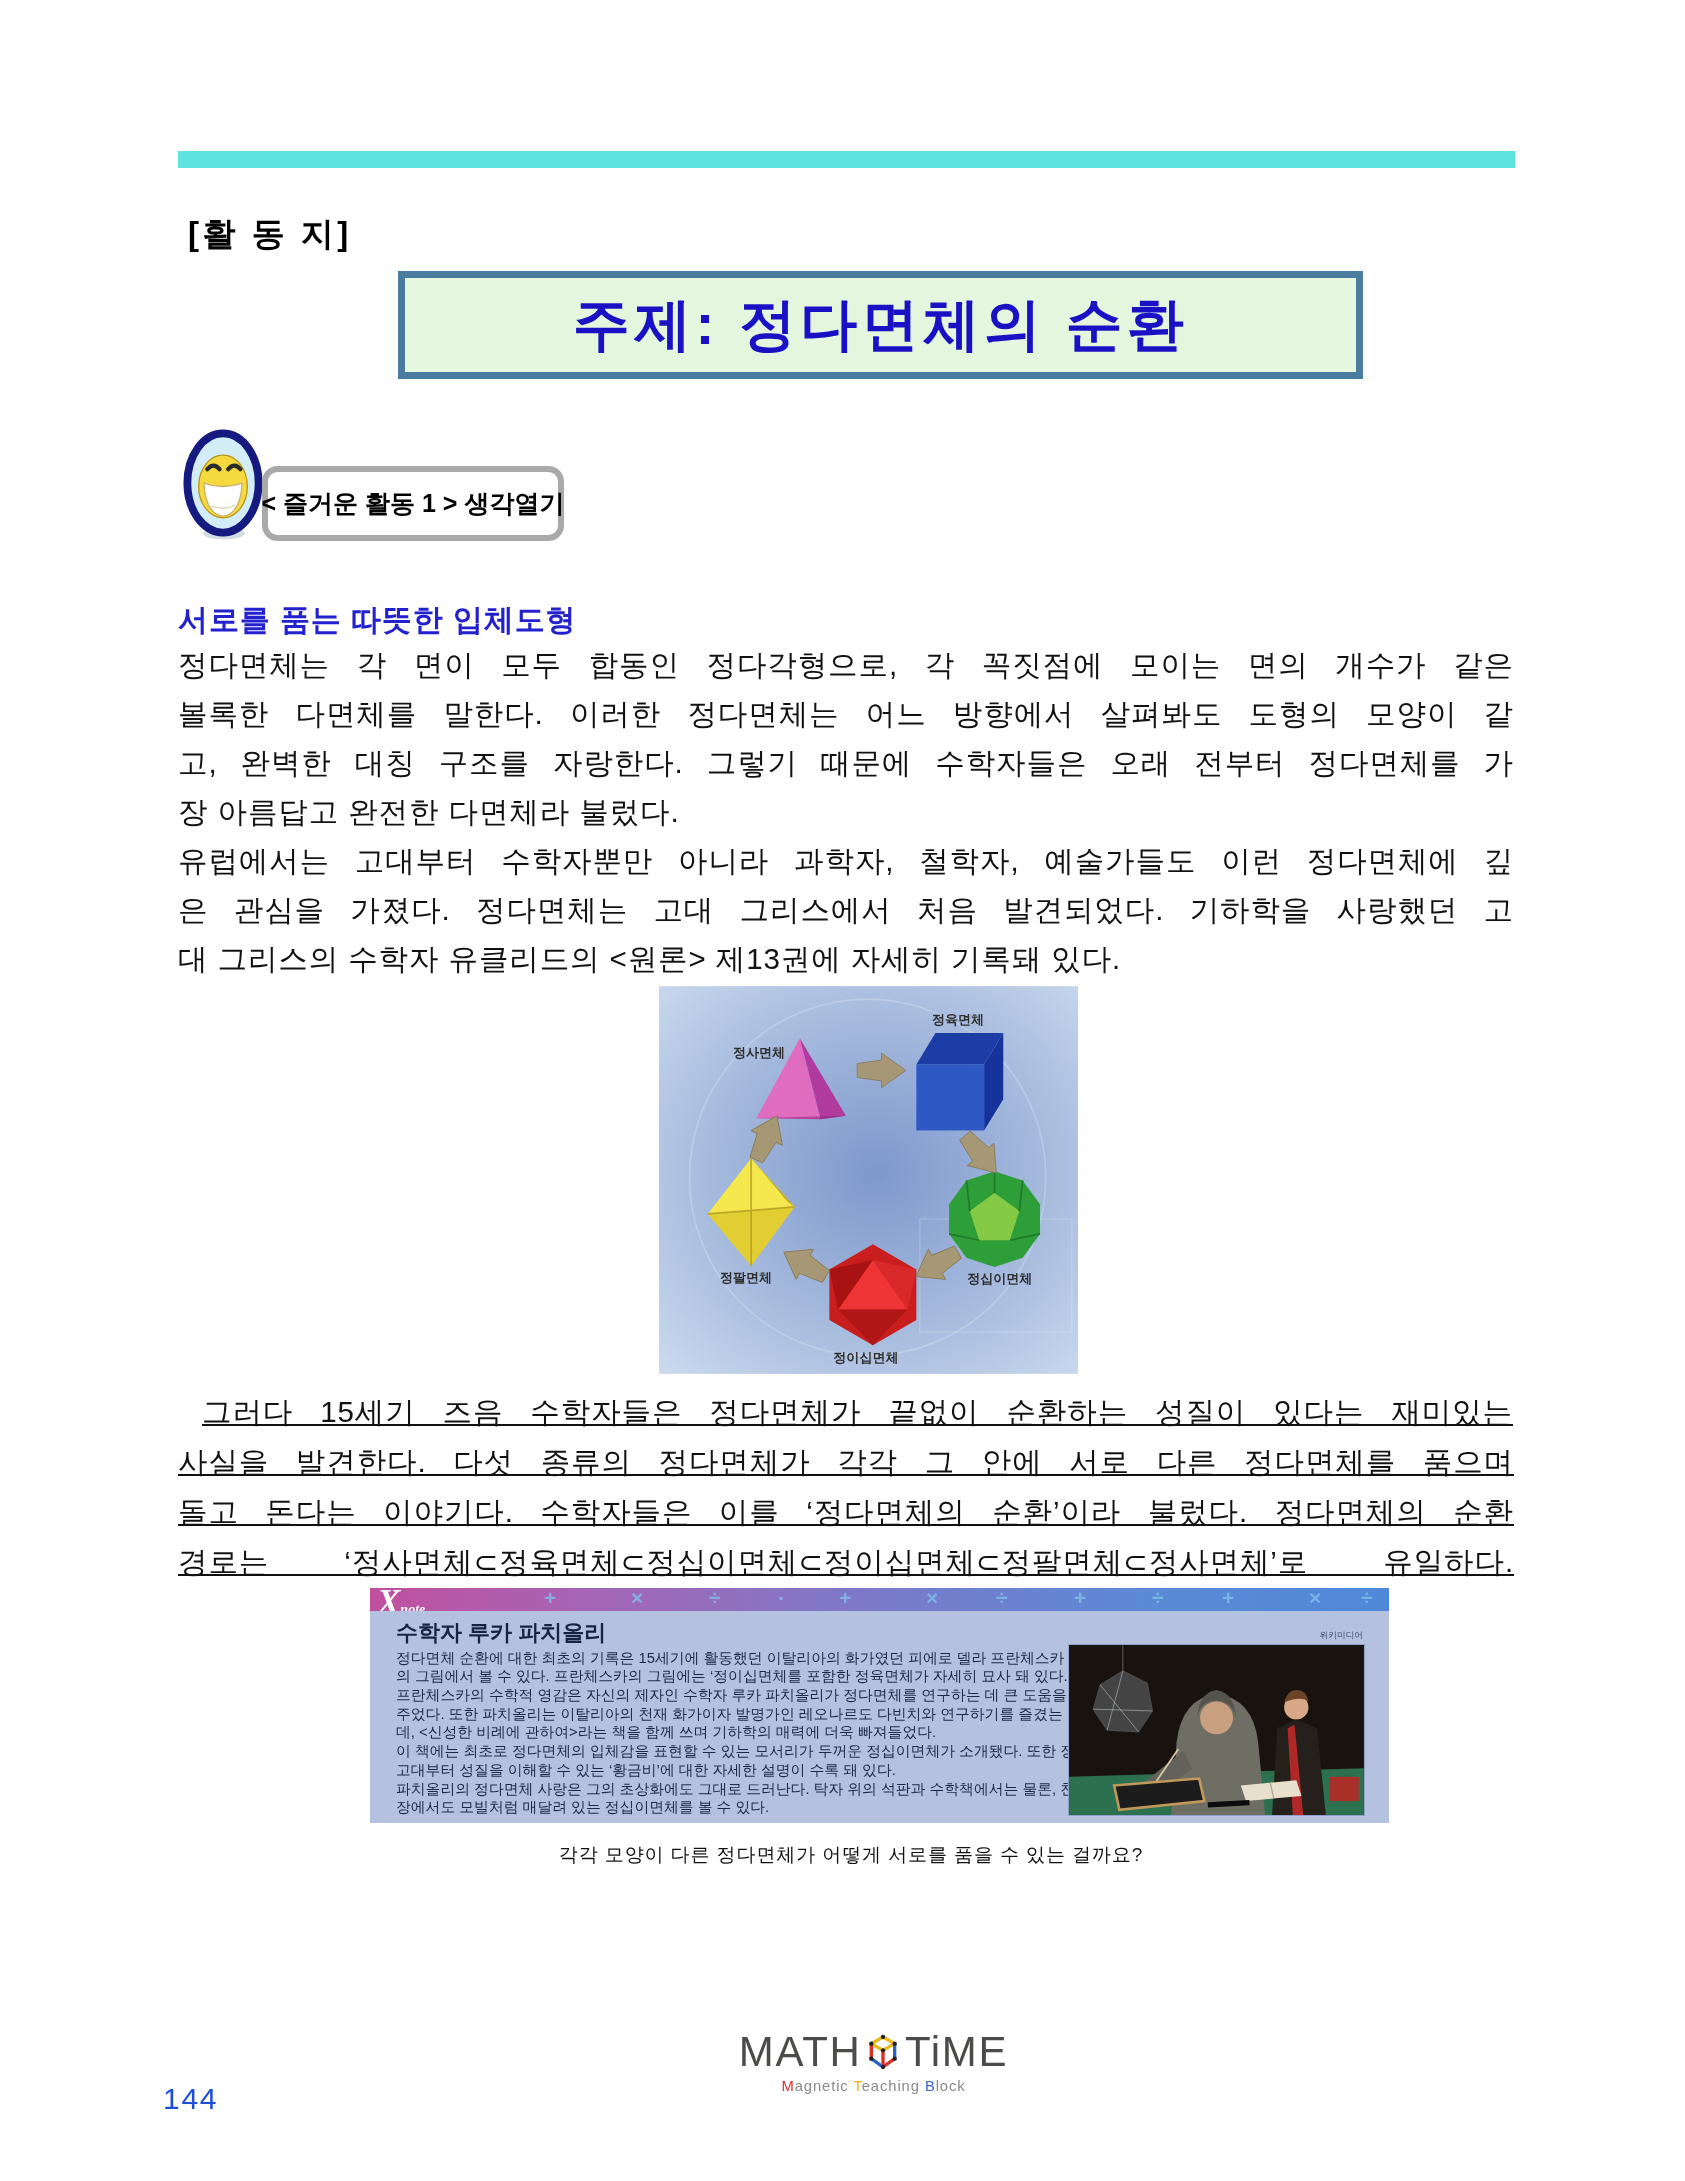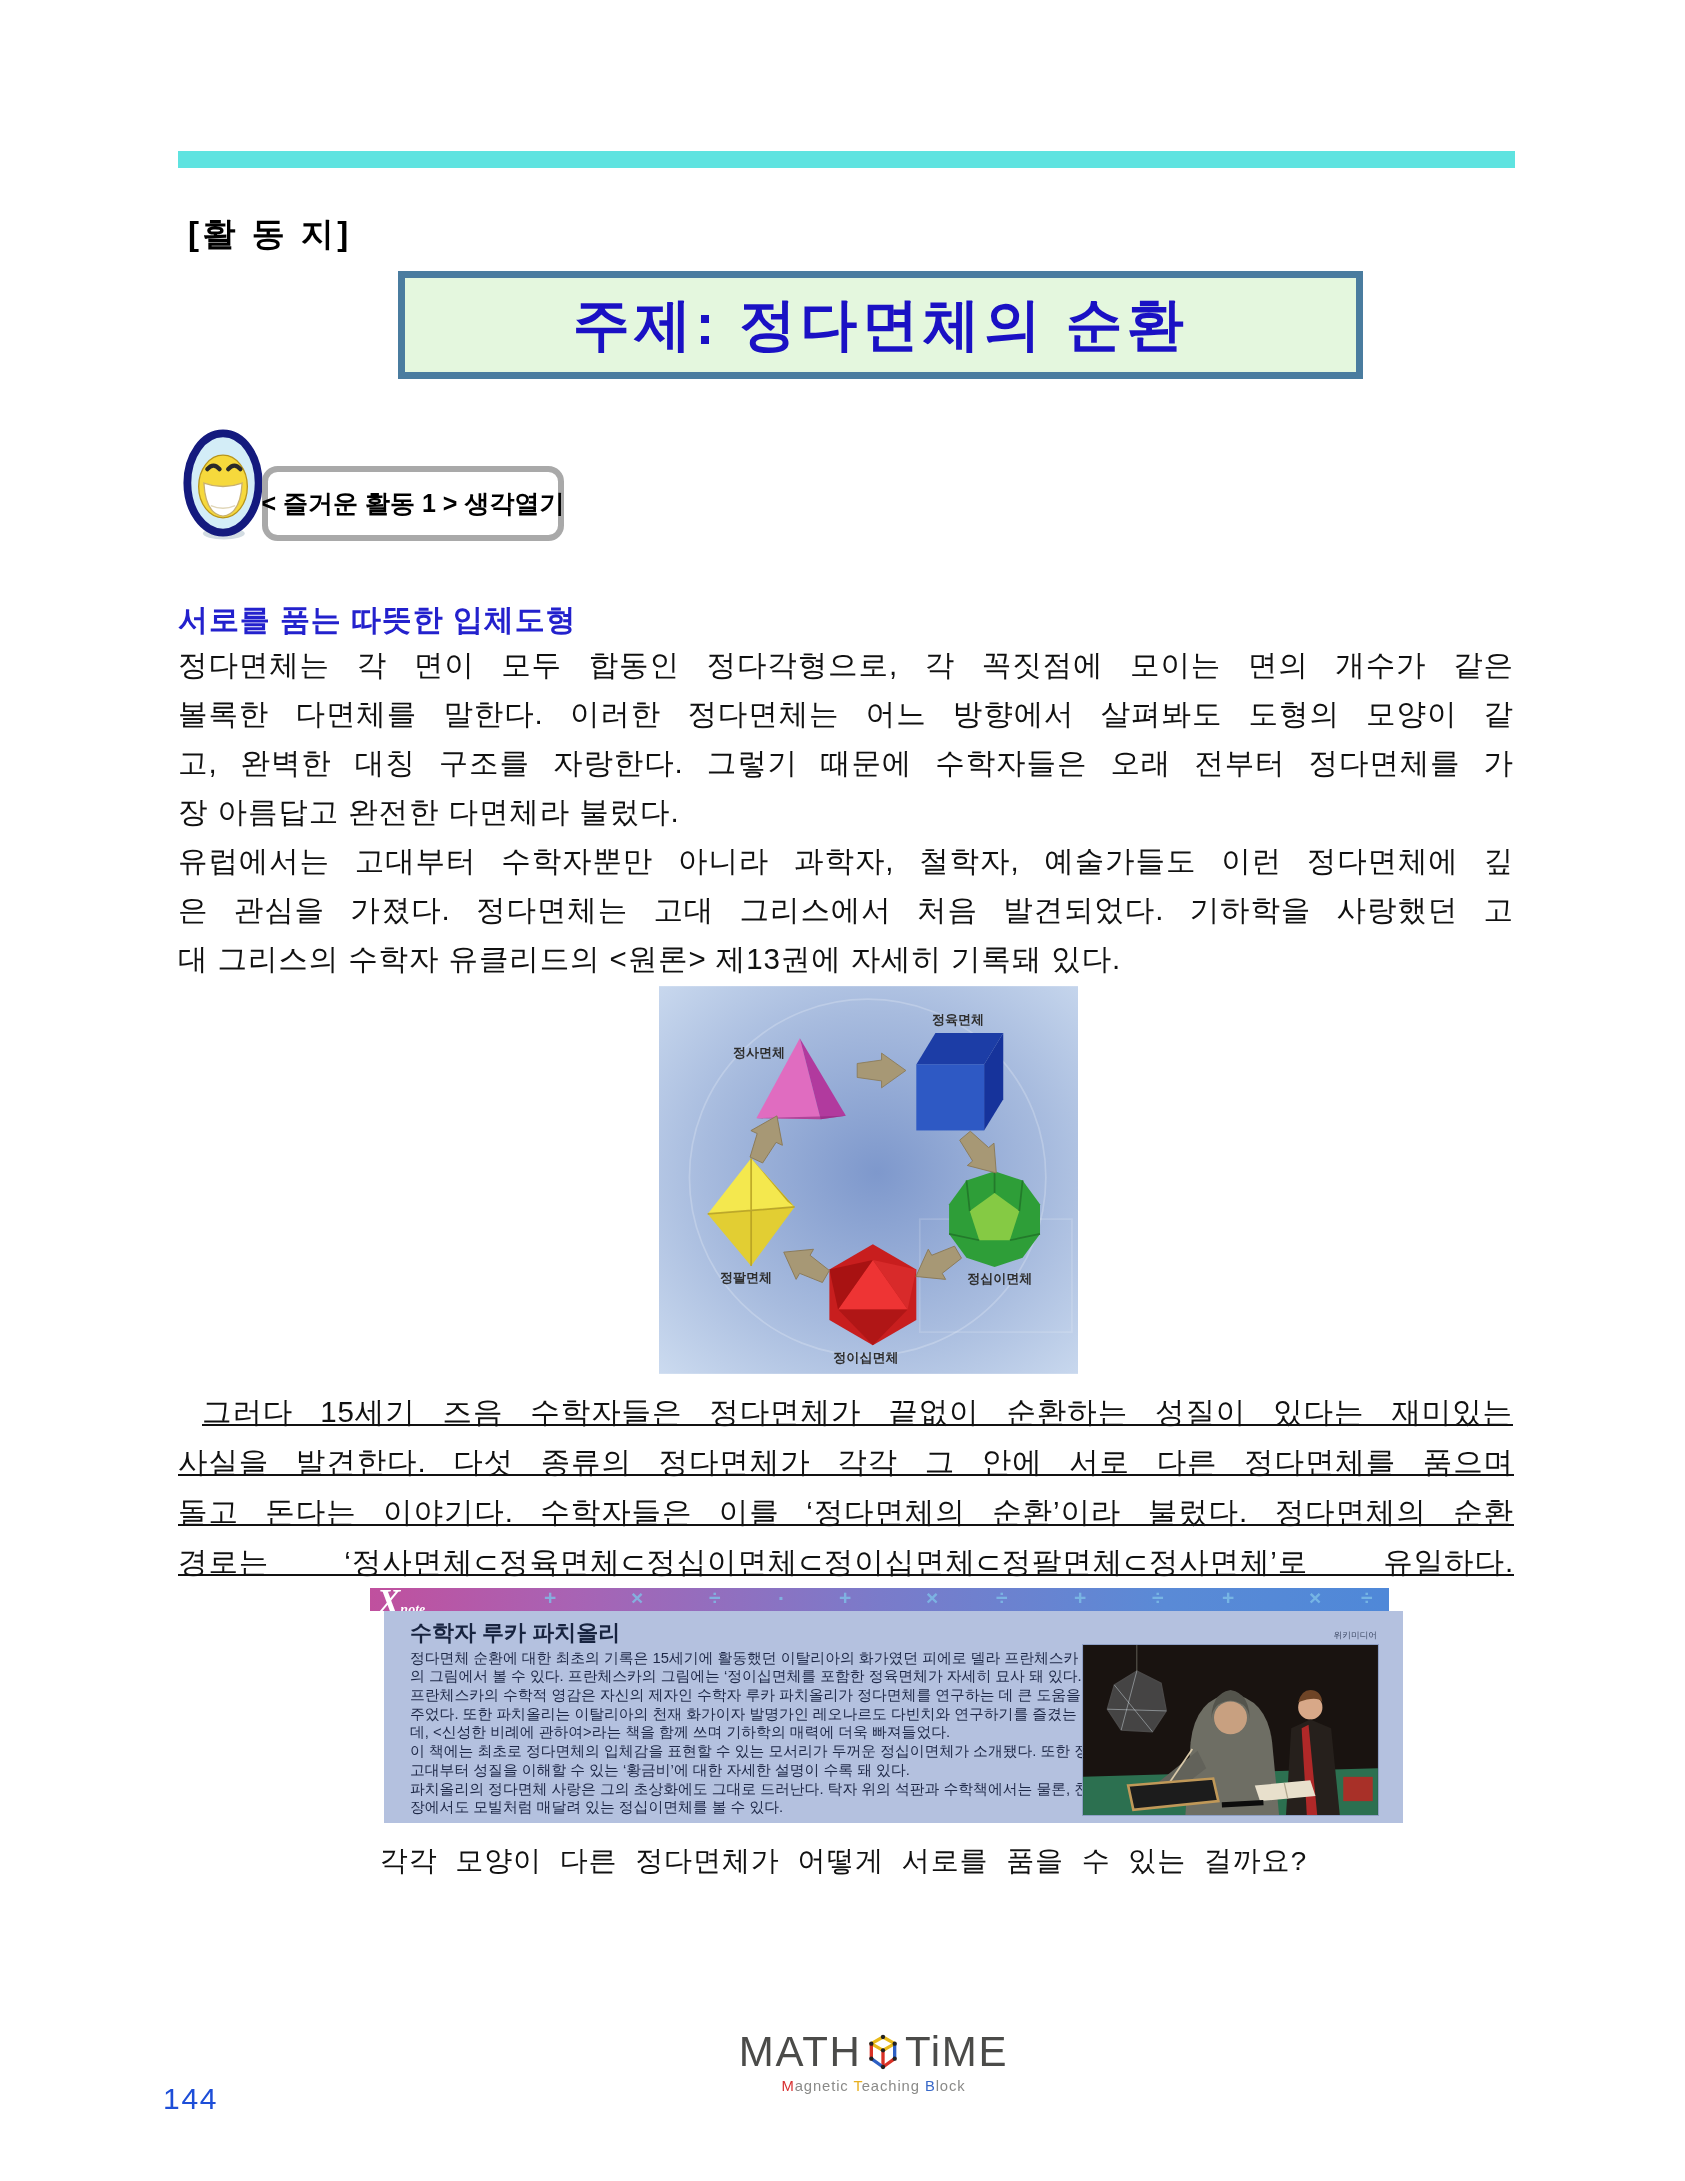--- a/index.html
+++ b/index.html
@@ -57,30 +57,30 @@
   #xnote-header{
     position:absolute;left:0;top:0;width:100%;height:22.6px;
     background:linear-gradient(90deg,#c0509e 0%,#a863b4 20%,#7a7bca 50%,#5a8ad6 78%,#4f88d8 100%);
     overflow:hidden;
   }
   #xnote-header .sym{position:absolute;top:-1.7px;color:#7fc0e8;opacity:.8;font-size:21px;font-weight:bold;}
   #xnote-logo{position:absolute;left:7px;top:-5.2px;color:#ffffff;font-family:"Liberation Serif","DejaVu Serif",serif;font-style:italic;}
   #xnote-logo .x{font-size:35px;font-weight:bold;}
   #xnote-logo .n{font-size:14px;font-weight:bold;}
   #xnote-body{
-    position:absolute;left:0;top:22.6px;width:100%;height:212px;background:#b4c1df;margin-left:14px;
+    position:absolute;left:0;top:22.6px;width:100%;height:212px;background:#b4c1df;
   }
   #xnote-title{position:absolute;left:26px;top:7px;font-size:22px;font-weight:bold;color:#17233f;}
   #xnote-credit{position:absolute;right:26px;top:19px;font-size:8.7px;color:#3a4662;}
   #xnote-lines{position:absolute;left:26px;top:38px;width:678px;}
   .note-line{font-size:14.8px;line-height:18.7px;color:#1d2746;white-space:nowrap;}
   #pacioli{position:absolute;right:24px;top:33px;width:295px;height:170px;border:0.9px solid #8fa0c6;}
 
   
-  #question{left:176px;top:1842px;width:1336px;text-align:center;font-size:28px;color:#111;letter-spacing:0.9px;font-family:Liberation Mono, monospace;}
+  #question{left:183px;top:1842px;width:1336px;text-align:center;font-size:19px;color:#111;letter-spacing:0.9px;}
 
   
   #page-num{left:163px;top:2082px;font-size:30px;color:#1d4ed8;letter-spacing:1.7px;}
   #mt-logo{left:730px;top:2028px;width:287px;text-align:center;}
   #mt-logo .row1{display:flex;align-items:center;justify-content:center;gap:1.7px;}
   #mt-logo .word{font-size:42px;color:#4b4b49;letter-spacing:1.7px;font-weight:500;}
   #mt-logo .row2{margin-top:2px;font-size:14.8px;color:#8a8a88;letter-spacing:0.9px;}
   #mt-logo .row2 .c-m{color:#d83030;}
   #mt-logo .row2 .c-t{color:#e8b020;}
   #mt-logo .row2 .c-b{color:#3868c8;}

